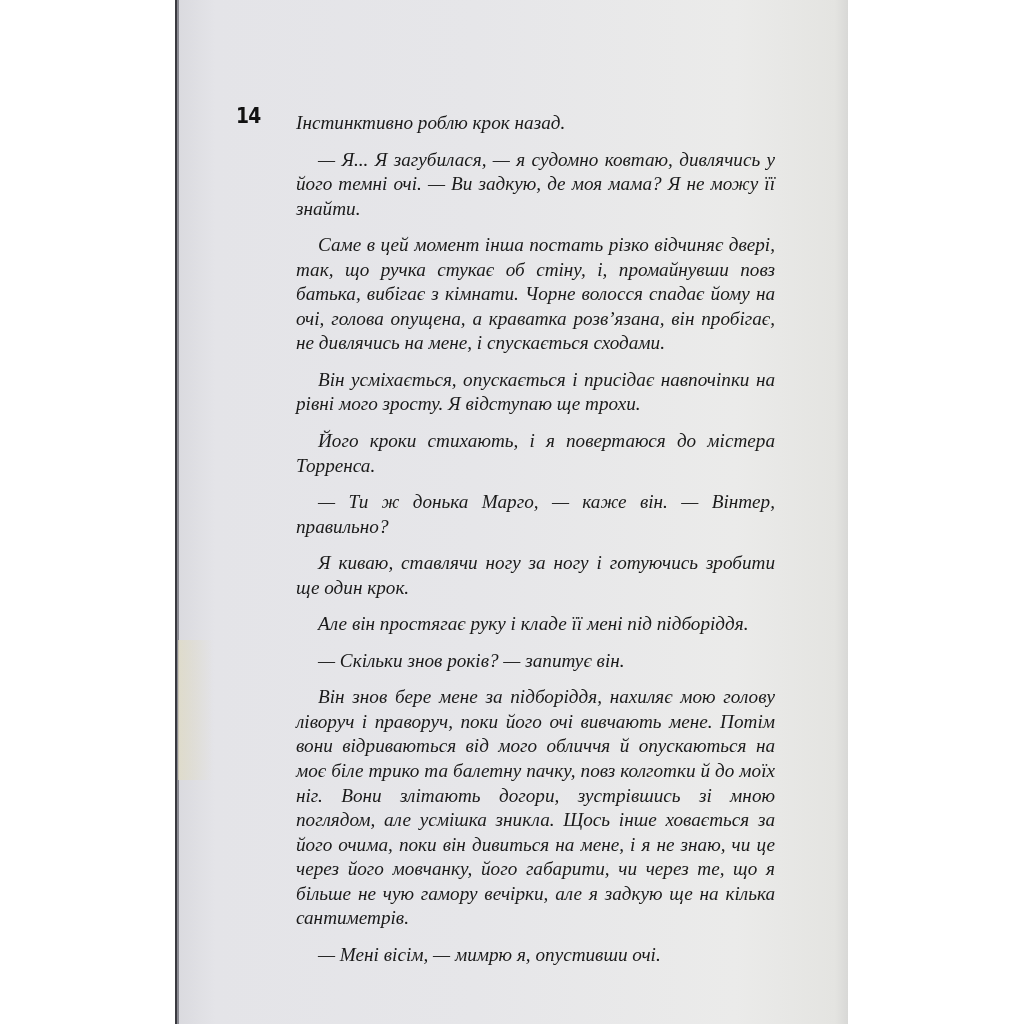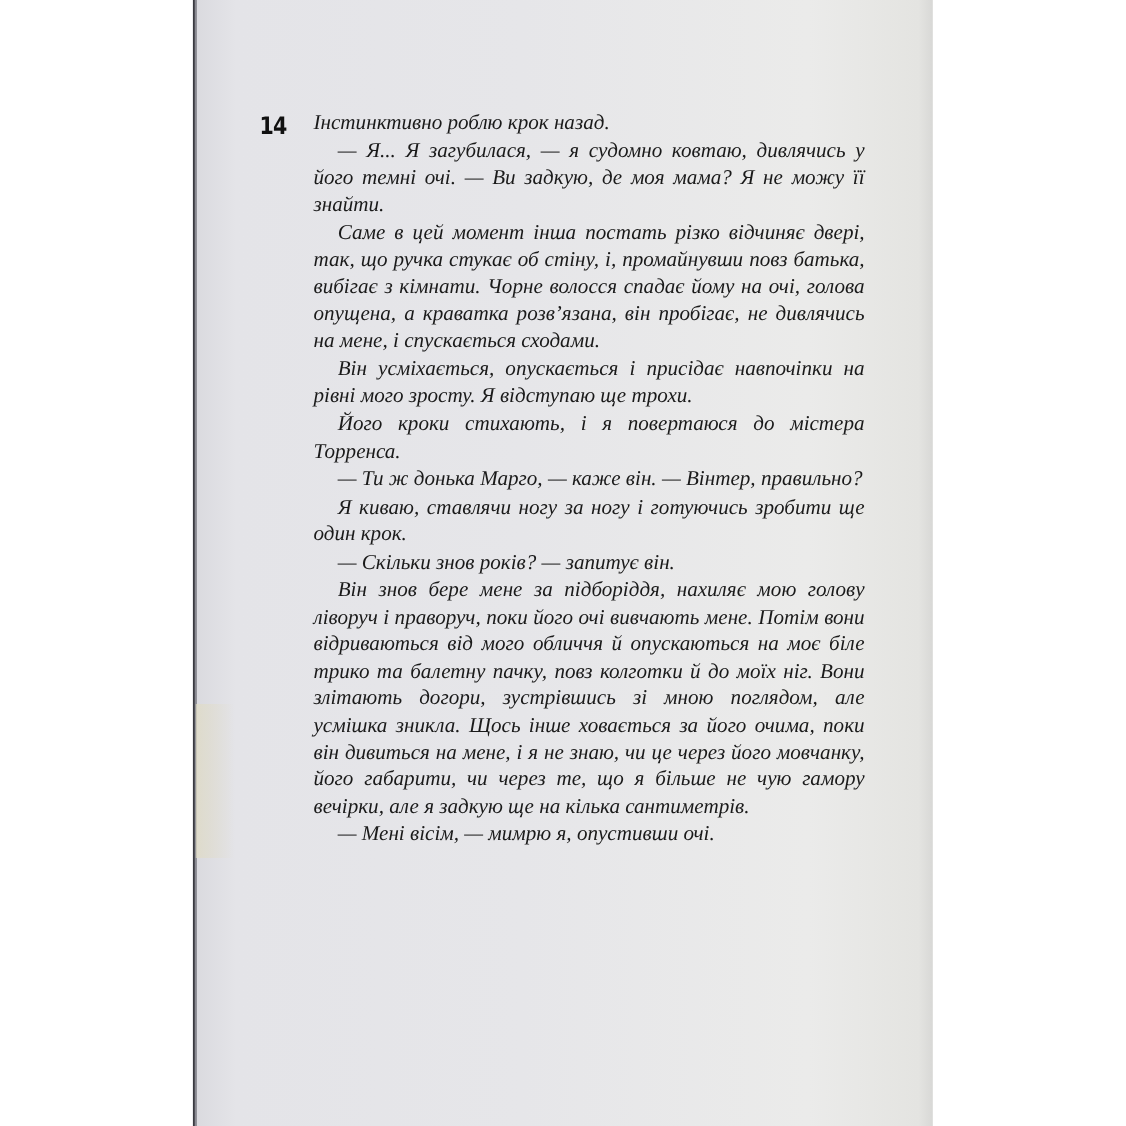--- a/index.html
+++ b/index.html
@@ -21,34 +21,35 @@
     font-family: "DejaVu Sans", sans-serif; font-weight: bold;
     font-size: 22px; letter-spacing: -1px; color: #111;
     transform: scaleX(0.85); transform-origin: left top;
   }
   .text {
     position: absolute; left: 284px; top: 99px; width: 503px;
     font-family: "Liberation Serif", serif; font-style: italic;
     font-size: 19.2px; line-height: 24.55px; color: #1a1a1a;
     text-align: justify;
   }
-  .text p { margin: 1px; text-indent: 22px; }
+  .text p { margin: 12px; text-indent: 22px; }
   .text p.noindent { text-indent: 0; }
   .text .roman { font-style: normal; }
 </style>
 </head>
 <body>
 
 <div class="page"></div>
 <div class="page-edge-glow"></div>
 <div class="page-number">14</div>
 <div class="text" id="body-text">
     <p class="noindent"><span>Інстинктивно роблю крок назад.</span></p>
     <p><span>— Я... Я загубилася, — я судомно ковтаю, дивлячись у його темні очі. — Ви задкую, де моя мама? Я не можу її знайти.</span></p>
     <p><span>Саме в цей момент інша постать різко відчиняє двері, так, що ручка стукає об стіну, і, промайнувши повз батька, вибігає з кімнати. Чорне волосся спадає йому на очі, голова опущена, а краватка розв’язана, він пробігає, не дивлячись на мене, і спускається сходами.</span></p>
     <p><span>Він усміхається, опускається і присідає навпочіпки на рівні мого зросту. Я відступаю ще трохи.</span></p>
     <p><span>Його кроки стихають, і я повертаюся до містера Торренса.</span></p>
     <p><span>— Ти ж донька Марго, — каже він. — Вінтер, правильно?</span></p>
     <p><span>Я киваю, ставлячи ногу за ногу і готуючись зробити ще один крок.</span></p>
+    <p><span>Але він простягає руку і кладе її мені під підборіддя.</span></p>
     <p><span>— Скільки знов років? — запитує він.</span></p>
     <p><span>Він знов бере мене за підборіддя, нахиляє мою голову ліворуч і праворуч, поки його очі вивчають мене. Потім вони відриваються від мого обличчя й опускаються на моє біле трико та балетну пачку, повз колготки й до моїх ніг. Вони злітають догори, зустрівшись зі мною поглядом, але усмішка зникла. Щось інше ховається за його очима, поки він дивиться на мене, і я не знаю, чи це через його мовчанку, його габарити, чи через те, що я більше не чую гамору вечірки, але я задкую ще на кілька сантиметрів.</span></p>
     <p><span>— Мені вісім, — мимрю я, опустивши очі.</span></p>
   </div>
 
 </body></html>

